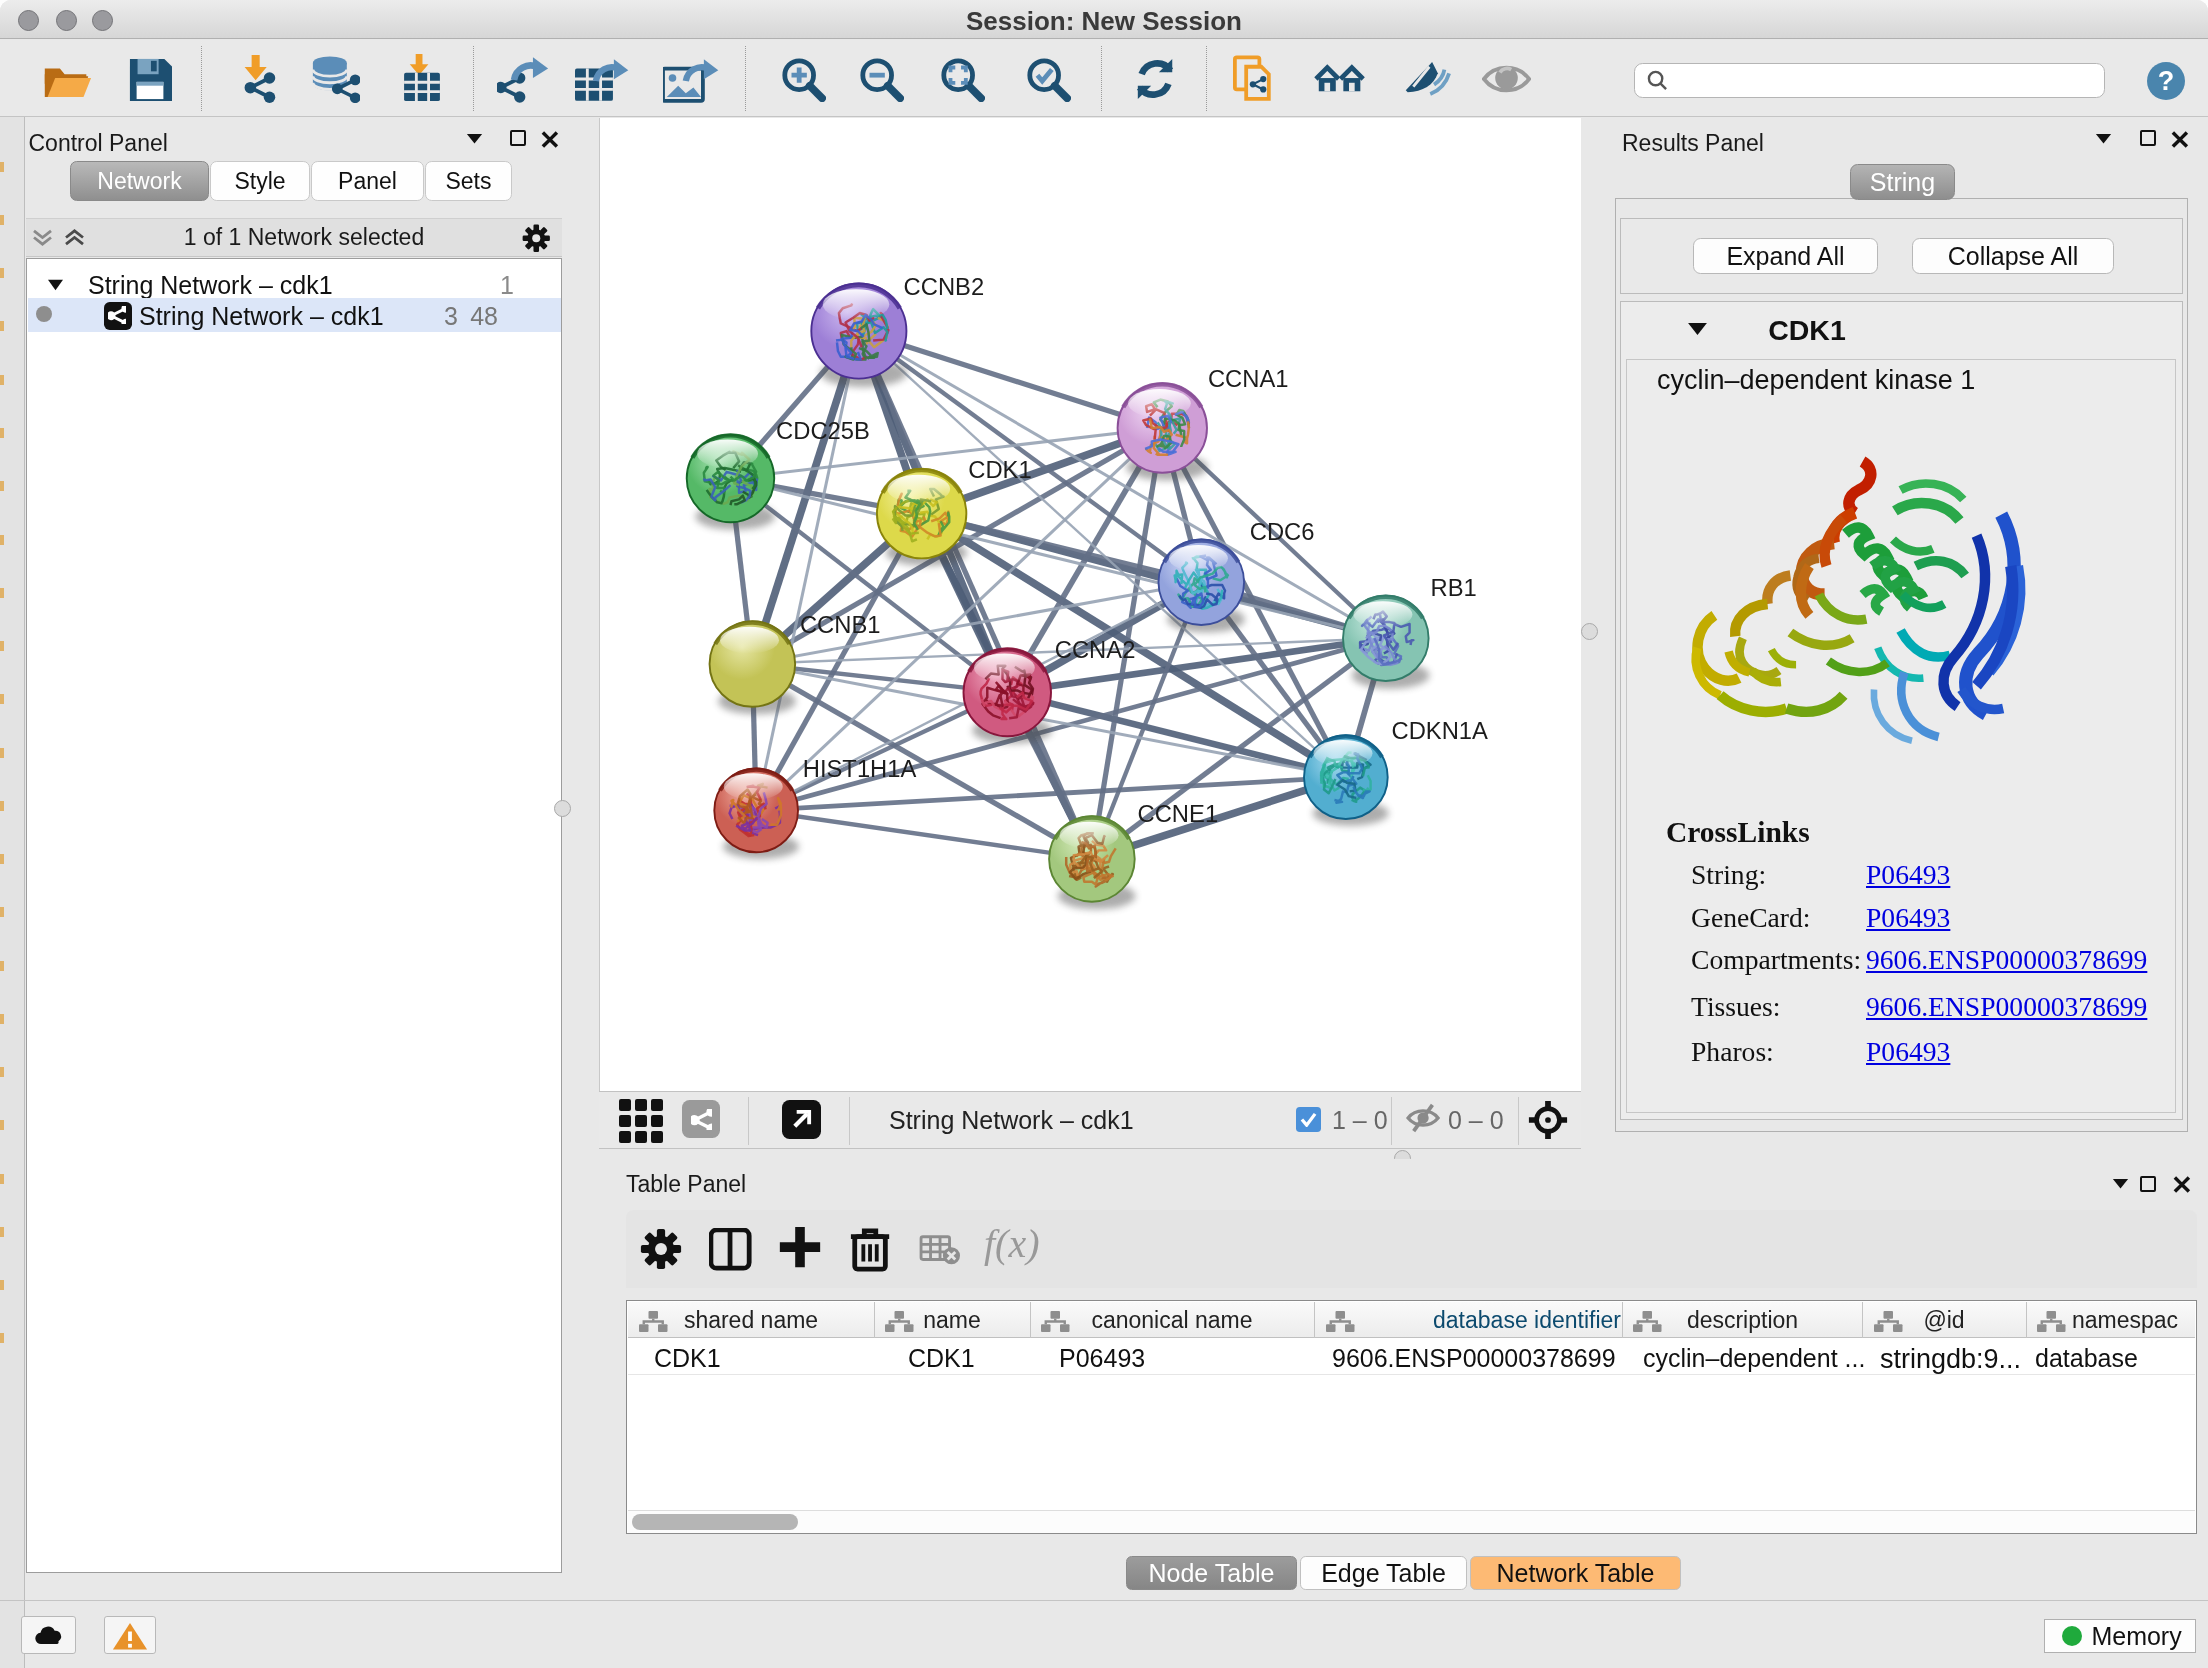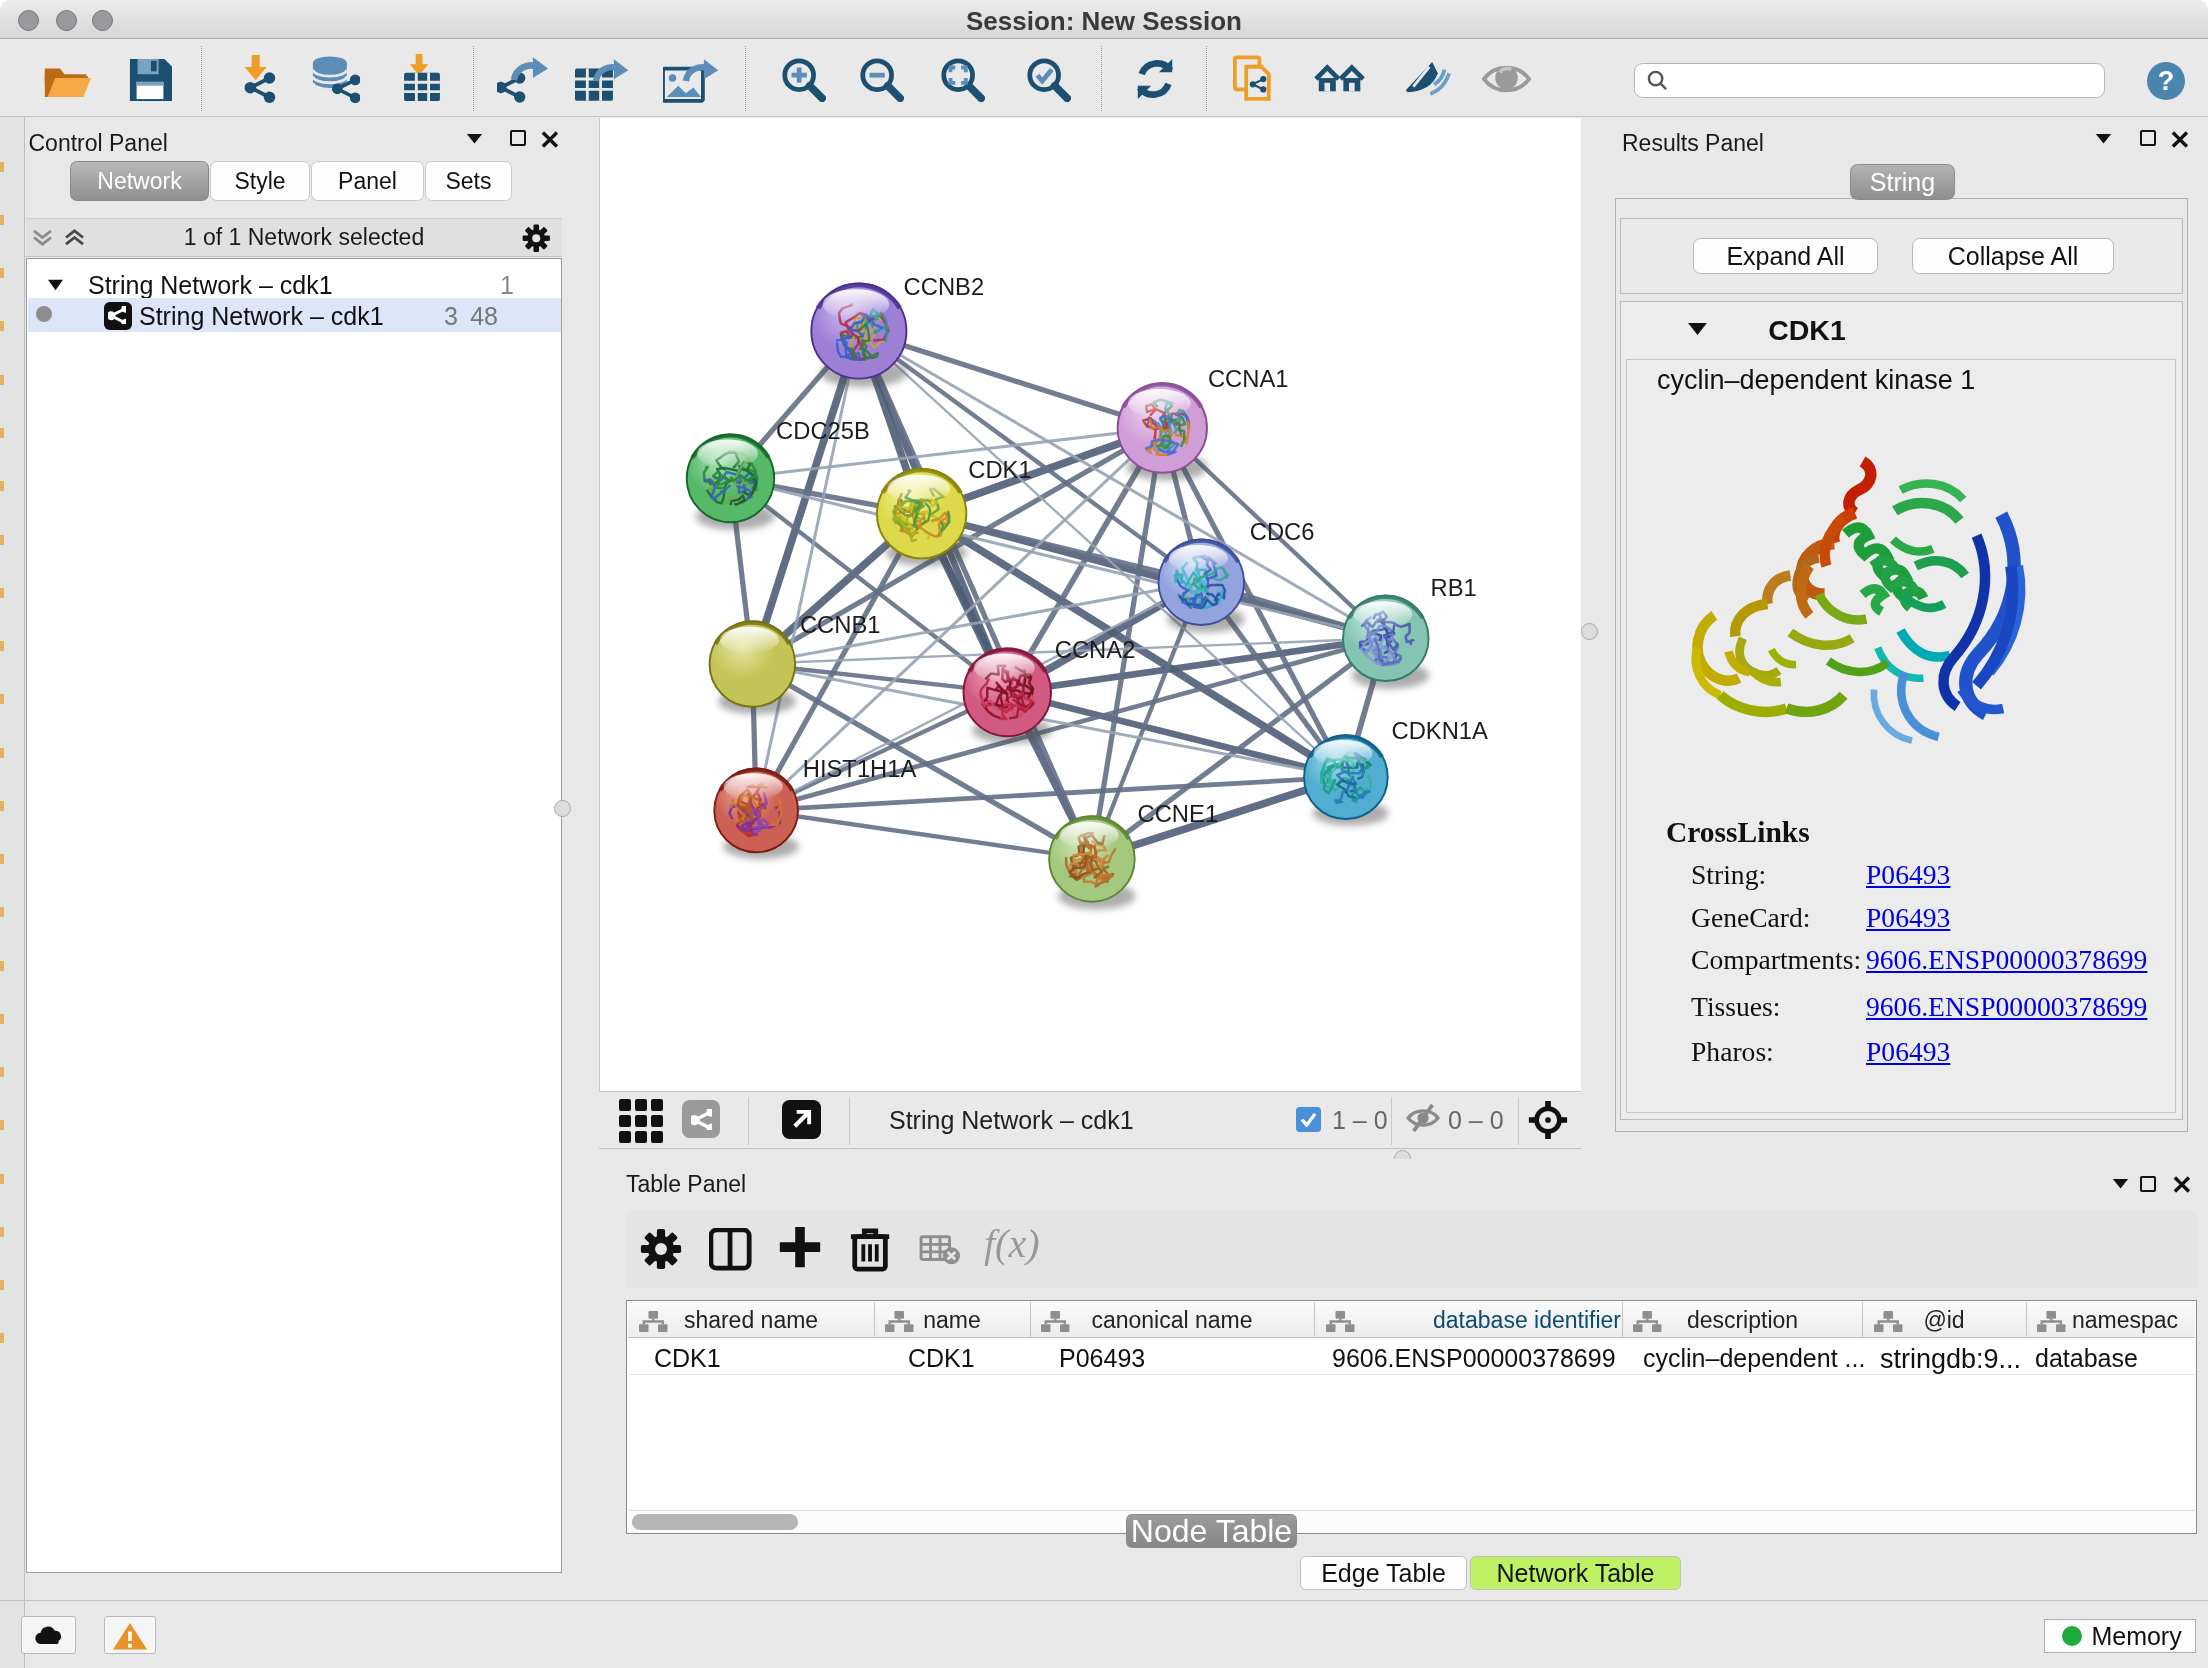--- a/index.html
+++ b/index.html
@@ -904,23 +904,23 @@
     <div class="abs" style="left:654px;top:1344px;font-size:25px;color:#111;white-space:nowrap">CDK1</div>
     <div class="abs" style="left:908px;top:1344px;font-size:25px;color:#111;white-space:nowrap">CDK1</div>
     <div class="abs" style="left:1059px;top:1344px;font-size:25px;color:#111;white-space:nowrap">P06493</div>
     <div class="abs" style="left:1332px;top:1344px;font-size:25px;color:#111;white-space:nowrap">9606.ENSP00000378699</div>
     <div class="abs" style="left:1643px;top:1344px;font-size:25px;color:#111;white-space:nowrap">cyclin–dependent ...</div>
     <div class="abs" style="left:1880px;top:1344px;font-size:27px;color:#111;white-space:nowrap">stringdb:9...</div>
     <div class="abs" style="left:2035px;top:1344px;font-size:25px;color:#111;white-space:nowrap">database</div>
     <div class="abs" style="left:628px;top:1374px;width:1567px;height:1px;background:#e6e6e6"></div>
     <div class="abs" style="left:628px;top:1510px;width:1567px;height:23px;background:#fcfcfc;border-top:1px solid #ddd"></div>
     <div class="abs" style="left:632px;top:1514px;width:166px;height:16px;background:#b5b5b5;border-radius:8.6px"></div>
-    <div class="abs" style="left:1126px;top:1514px;width:171px;height:34px;background:linear-gradient(#9c9c9c,#868686);color:#fff;border:1px solid #8a8a8a;border-radius:5.7px;font-size:32px;text-align:center;line-height:32px">Node Table</div>
+    <div class="abs" style="left:1126px;top:1556px;width:171px;height:34px;background:linear-gradient(#9c9c9c,#868686);color:#fff;border:1px solid #8a8a8a;border-radius:5.7px;font-size:25px;text-align:center;line-height:32px">Node Table</div>
     <div class="abs" style="left:1300px;top:1556px;width:167px;height:34px;background:#fdfdfd;color:#111;border:1px solid #c0c0c0;border-radius:5.7px;font-size:25px;text-align:center;line-height:32px">Edge Table</div>
-    <div class="abs" style="left:1470px;top:1556px;width:211px;height:34px;background:#bef264;color:#111;border:1px solid #c0c0c0;border-radius:5.7px;font-size:25px;text-align:center;line-height:32px">Network Table</div>
+    <div class="abs" style="left:1470px;top:1556px;width:211px;height:34px;background:#fdba74;color:#111;border:1px solid #c0c0c0;border-radius:5.7px;font-size:25px;text-align:center;line-height:32px">Network Table</div>
     <div class="abs" style="left:0;top:1600px;width:2208px;height:1px;background:#c4c4c4"></div>
     <div class="abs" style="left:21px;top:1616px;width:55px;height:38px;background:#f5f5f5;border:1px solid #b8b8b8;border-radius:2.9px"></div>
     <svg style="position:absolute;left:32px;top:1625px" width="34" height="21" viewBox="0 0 36 22">
       <path d="M10 20 a6 6 0 0 1 -1 -12 a8 8 0 0 1 15 -2 a6 6 0 0 1 4 11 q1 3 -3 3 z" fill="#111"></path>
     </svg>
     <div class="abs" style="left:104px;top:1616px;width:52px;height:38px;background:#f5f5f5;border:1px solid #b8b8b8;border-radius:2.9px"></div>
     <svg style="position:absolute;left:112px;top:1622px" width="36" height="28.5" viewBox="0 0 38 30">
       <path d="M19 1 L37 29 H1 z" fill="#e8922a"></path>
       <rect x="17" y="10" width="4" height="10" fill="#fff"></rect>
       <rect x="17" y="23" width="4" height="4" fill="#fff"></rect>

